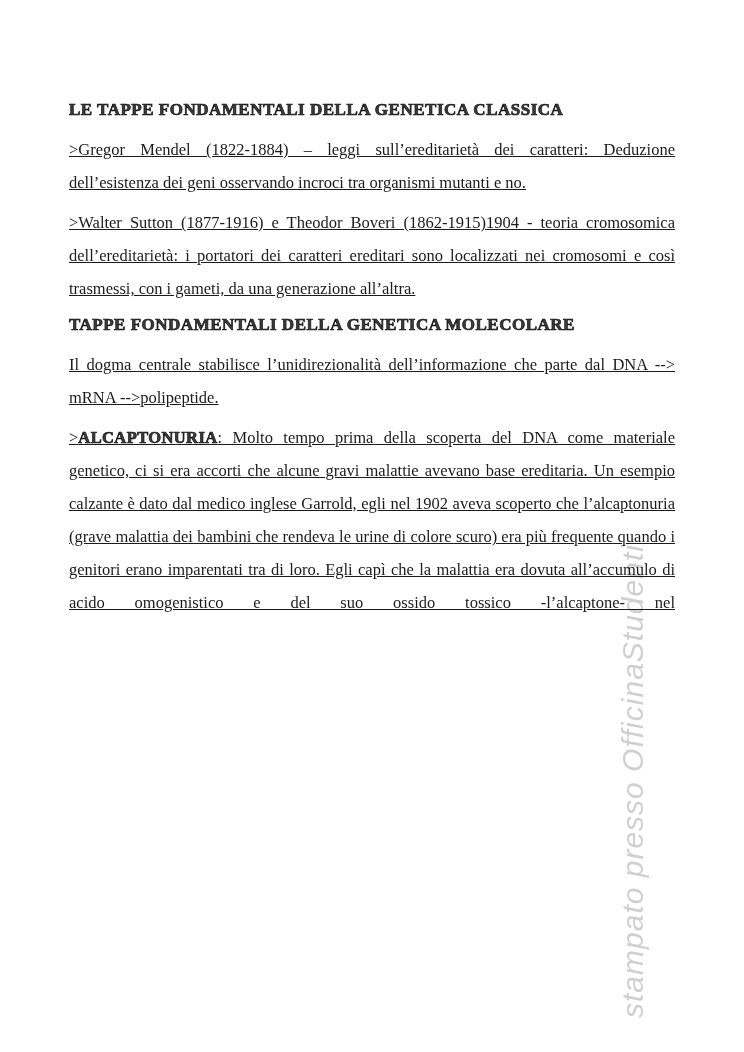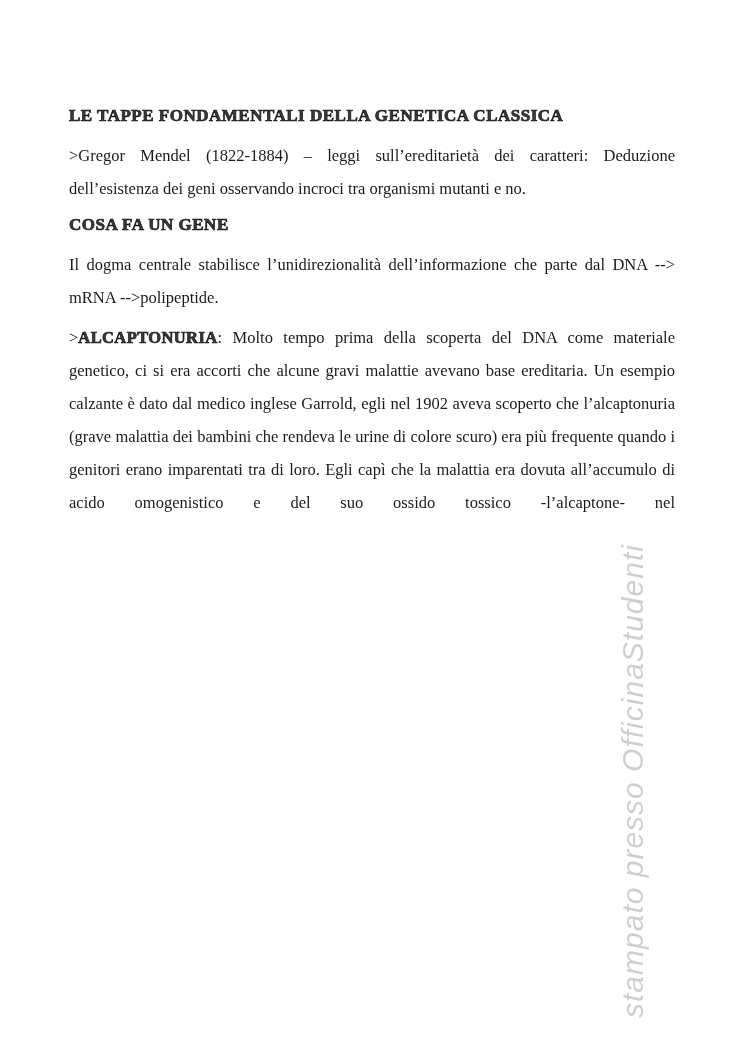--- a/index.html
+++ b/index.html
@@ -8,40 +8,41 @@
     height: 1052px;
     background: #ffffff;
     position: relative;
     overflow: hidden;
     font-family: "Liberation Serif", serif;
     color: #1b1b1b;
   }
   .page-content {
     position: absolute;
     left: 69px;
-    top: 75px;
+    top: 69px;
     width: 606px;
     padding-top: 24px;
     z-index: 1;
   }
   .sect {
     font-size: 17px;
     line-height: 26px;
     margin: 4px 0 10px 0;
     font-weight: 700;
     letter-spacing: 0.5px;
     color: #3a3a3a;
     -webkit-text-stroke: 0.7px #161616;
     font-family: "Liberation Serif", serif;
   }
   p.para {
     font-size: 16.5px;
     line-height: 33px;
     margin: 0 0 7px 0;
     text-align: justify;
+    text-decoration: underline;
   }
   p.para.justify-last {
     text-align-last: justify;
   }
   .outline-bold {
     font-weight: 700;
     letter-spacing: 0.4px;
     color: #3a3a3a;
     -webkit-text-stroke: 0.7px #161616;
   }
@@ -77,16 +78,17 @@
   }
 </style>
 </head>
 <body>
 
 <div class="watermark">stampato presso OfficinaStudenti</div>
 
 <div class="page-content">
     <h2 class="sect"><span>LE TAPPE FONDAMENTALI DELLA GENETICA CLASSICA</span></h2>
     <p class="para"><span>&gt;Gregor Mendel (1822-1884) – leggi sull’ereditarietà dei caratteri: Deduzione dell’esistenza dei geni osservando incroci tra organismi mutanti e no.</span></p>
-    <h2 class="sect"><span>COSA FA UN GENE</span></h2>
+    <p class="para"><span>&gt;Walter Sutton (1877-1916) e Theodor Boveri (1862-1915)1904 - teoria cromosomica dell’ereditarietà: i portatori dei caratteri ereditari sono localizzati nei cromosomi e così trasmessi, con i gameti, da una generazione all’altra.</span></p>
+    <h2 class="sect"><span>TAPPE FONDAMENTALI DELLA GENETICA MOLECOLARE</span></h2>
     <p class="para"><span>Il dogma centrale stabilisce l’unidirezionalità dell’informazione che parte dal DNA --&gt; mRNA --&gt;polipeptide.</span></p>
     <p class="para justify-last"><span>&gt;</span><span class="outline-bold">ALCAPTONURIA</span><span>: Molto tempo prima della scoperta del DNA come materiale genetico, ci si era accorti che alcune gravi malattie avevano base ereditaria. Un esempio calzante è dato dal medico inglese Garrold, egli nel 1902 aveva scoperto che l’alcaptonuria (grave malattia dei bambini che rendeva le urine di colore scuro) era più frequente quando i genitori erano imparentati tra di loro. Egli capì che la malattia era dovuta all’accumulo di acido omogenistico e del suo ossido tossico -l’alcaptone- nel</span></p>
   </div>
 
 </body></html>

